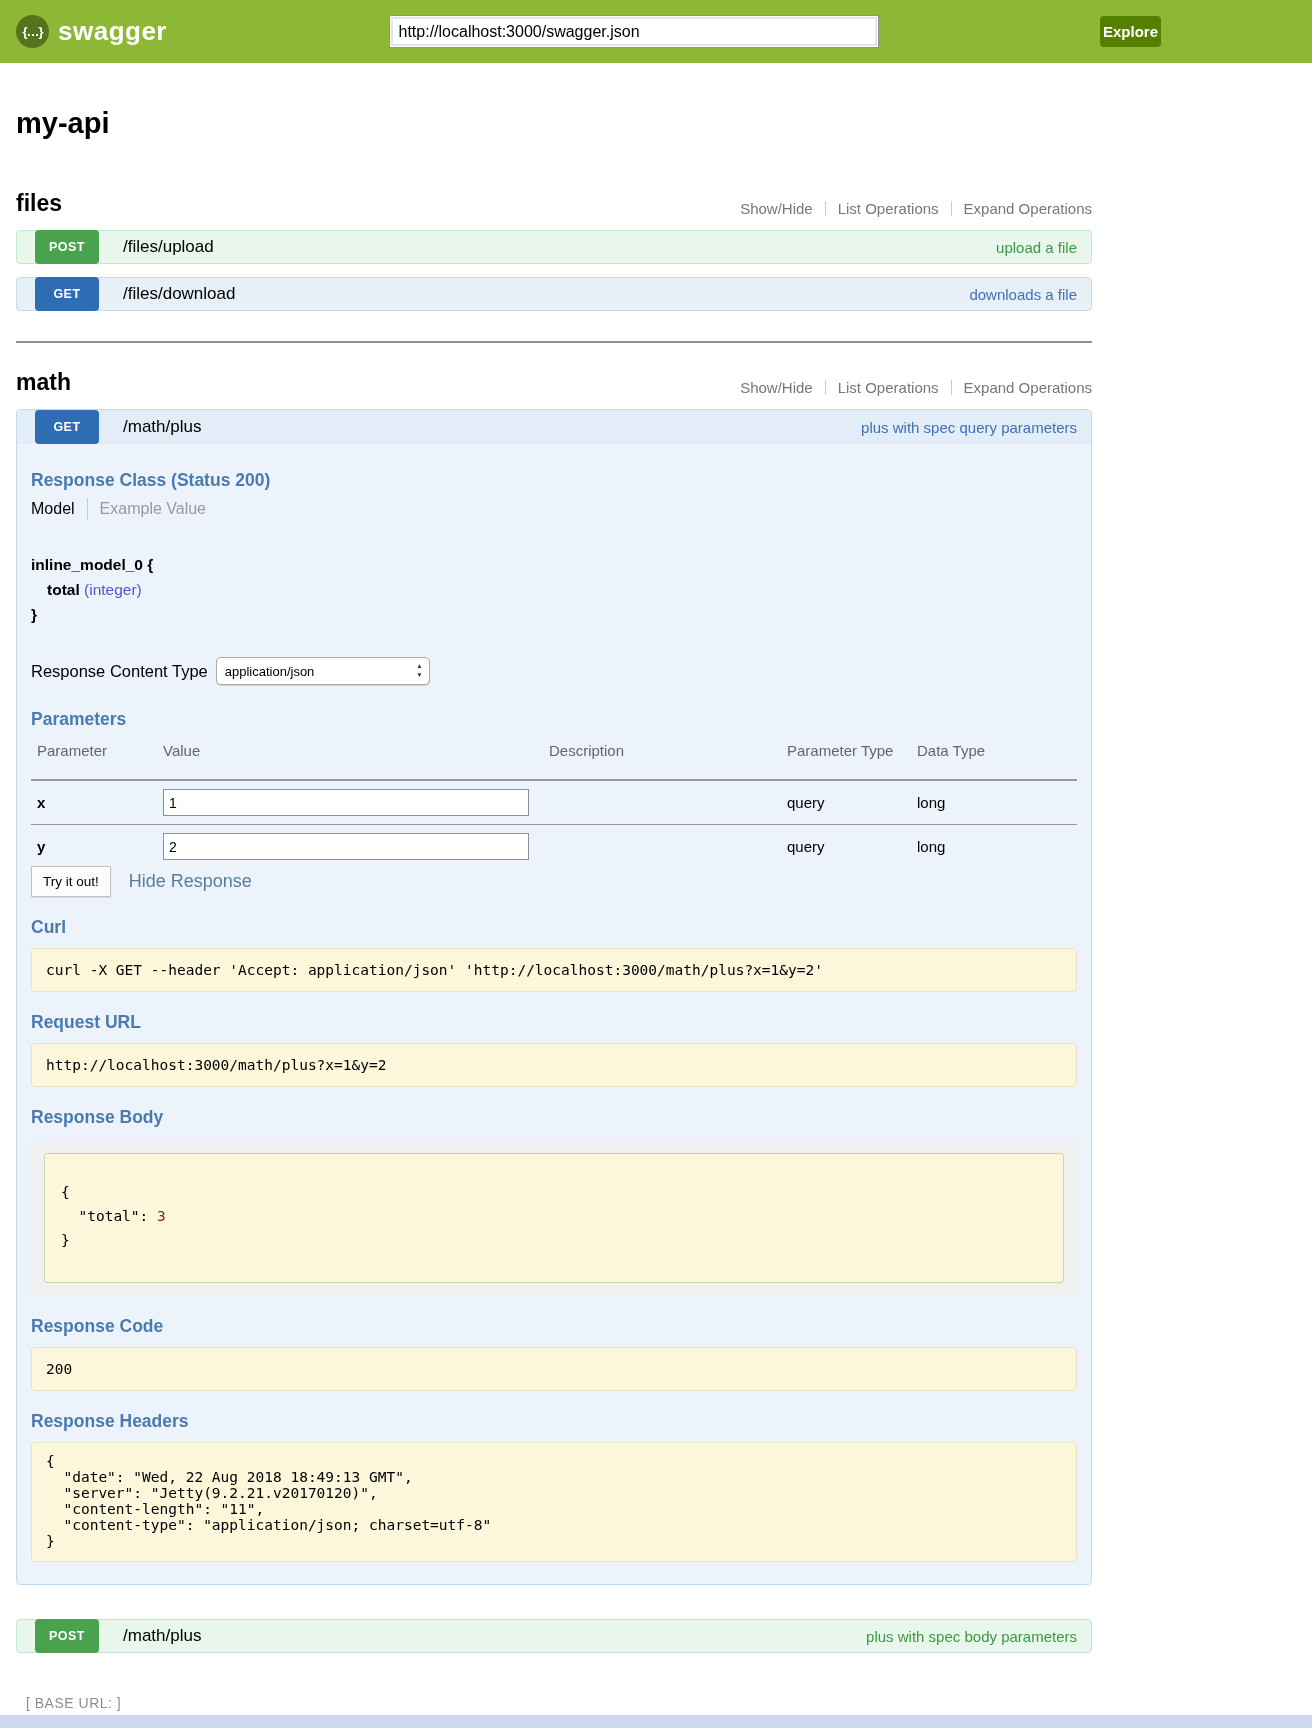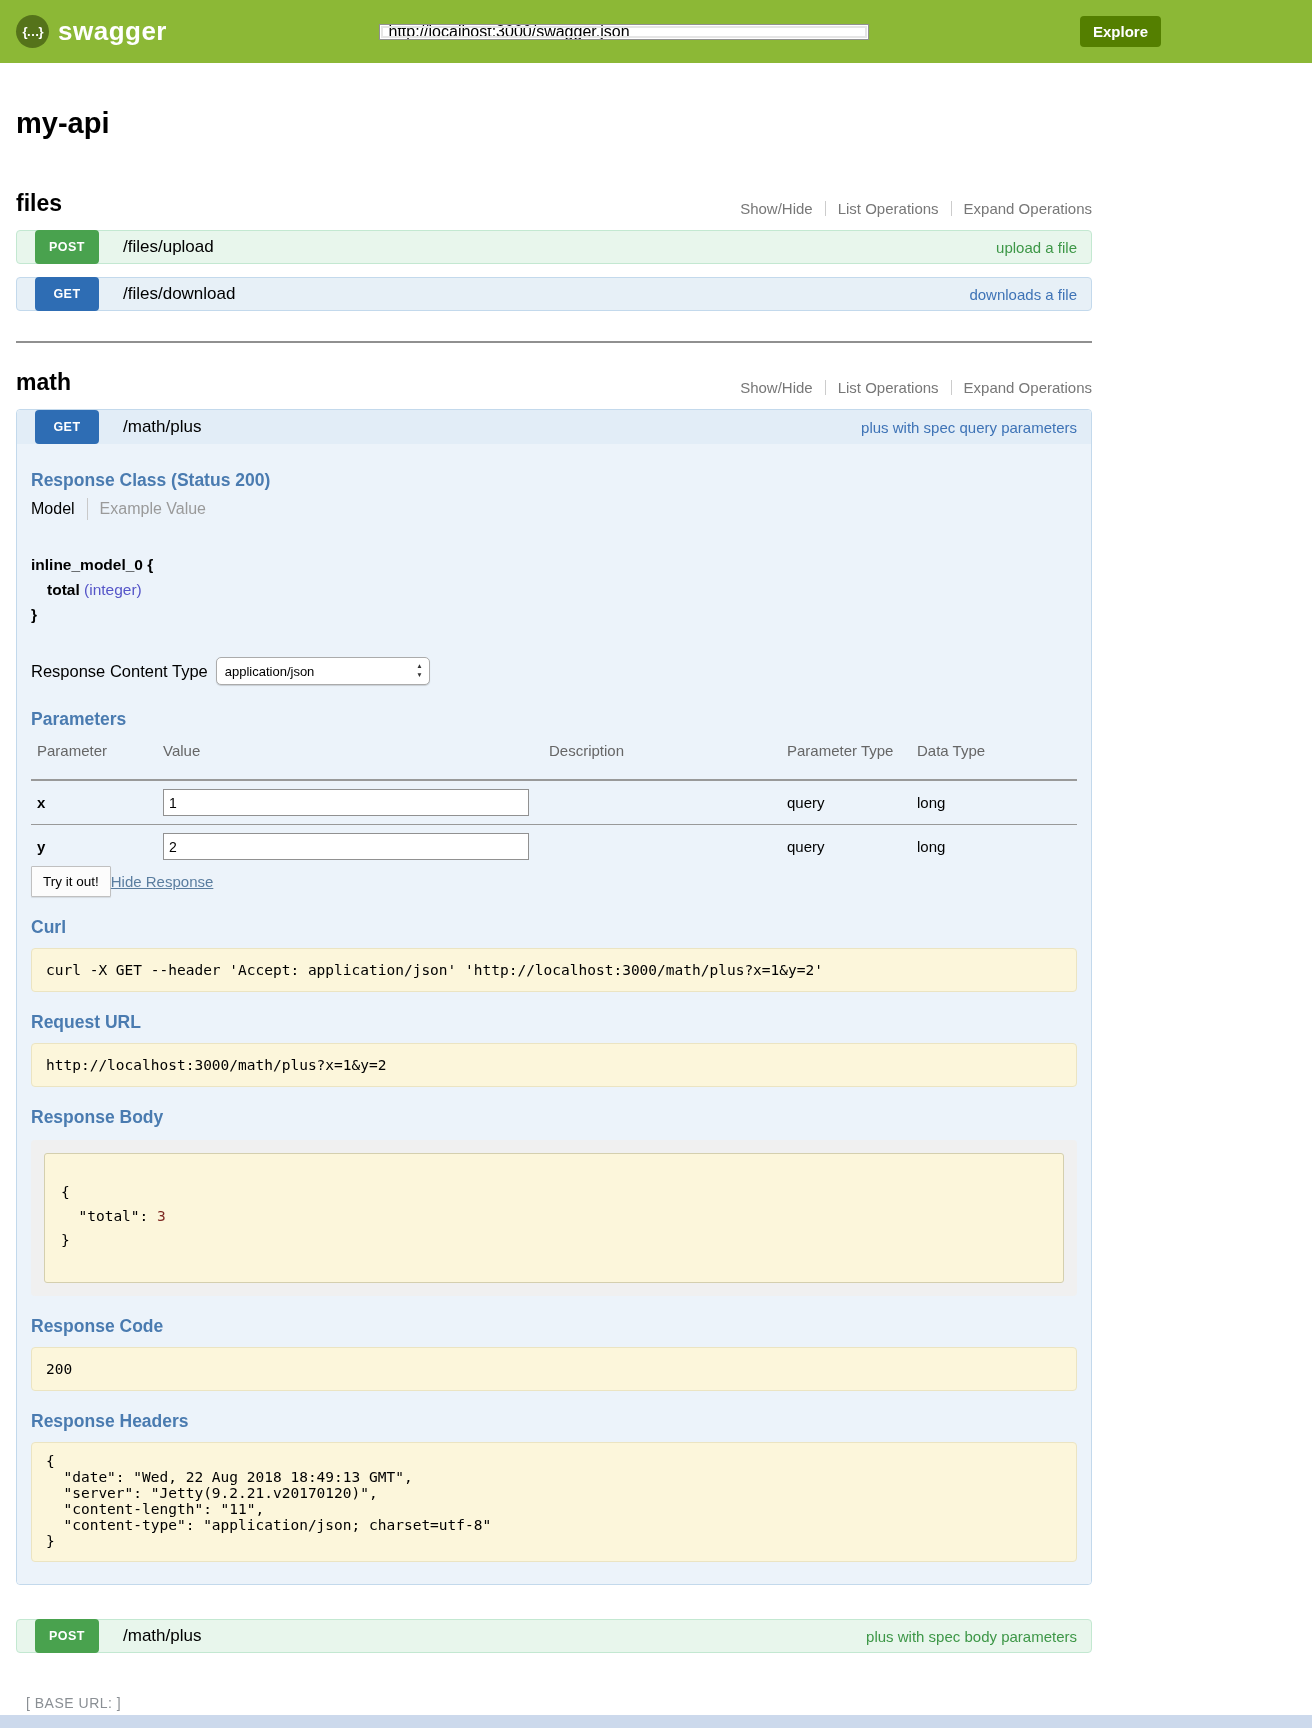--- a/index.html
+++ b/index.html
@@ -15,27 +15,27 @@
     padding: 0 16px;
   }
   .logo { display: flex; align-items: center; gap: 9px; cursor: pointer; }
   .logo-icon {
     width: 33px; height: 33px; border-radius: 50%; background: #55731a;
     color: #fff; font-weight: bold; font-size: 13px; display: flex;
     align-items: center; justify-content: center; letter-spacing: -1px;
   }
   .logo-text { color: #fff; font-weight: bold; font-size: 26px; letter-spacing: 0.5px; }
   .url-input {
-    margin: 0 auto; width: 490px; height: 16px; border: 1px solid #547f00;
+    margin: 0 auto; width: 490px; height: 33px; border: 1px solid #547f00;
     outline: 2px solid #e5e5e5; outline-offset: -4px;
     border: 1px solid #919191; background: #fff; font-size: 16px;
     font-family: "Liberation Sans", sans-serif; padding: 0 9px;
   }
   .explore-btn {
-    width: 81px; height: 31px; background: #547f00; color: #fff;
+    width: 61px; height: 31px; background: #547f00; color: #fff;
     border: none; border-radius: 4px; font-weight: bold; font-size: 15px;
     font-family: "Liberation Sans", sans-serif; cursor: pointer; margin-right: 135px;
   }
 
   
   .content { width: 1076px; margin-left: 16px; }
   h1.api-title { font-size: 29px; font-weight: bold; margin: 44px 0 50px 0; }
 
   .sec-head { display: flex; align-items: flex-end; justify-content: space-between; margin-bottom: 13px; }
   .sec-head h2 { font-size: 23px; font-weight: bold; }
@@ -114,21 +114,21 @@
     width: 366px; height: 27px; border: 1px solid #919191; background: #fff;
     font-size: 14px; font-family: "Liberation Sans", sans-serif; padding: 0 5px;
   }
 
   .try-row { display: flex; align-items: center; margin-top: 4px; }
   .try-btn {
     background: #fcfcfc; border: 1px solid #c0c0c0; border-radius: 1px;
     font-size: 13.5px; font-family: "Liberation Sans", sans-serif; padding: 7px 11px;
     cursor: pointer; box-shadow: 0 1px 1px rgba(0,0,0,0.1);
   }
-  .hide-response { font-size: 15px; color: #5a7d9f; text-decoration: underline; cursor: pointer; }
+  .hide-response { margin-left: 18px; font-size: 18px; color: #5a7d9f; cursor: pointer; }
 
   
   .yellow-box {
     background: #fcf6db; border: 1px solid #ebe4c2; border-radius: 4px;
     font-family: "DejaVu Sans Mono", "Liberation Mono", monospace; font-size: 14.5px;
     padding: 13px 14px; margin-top: 10px; white-space: pre; overflow: hidden;
   }
   .gray-wrap { background: #f0f0f0; border-radius: 4px; padding: 13px; margin-top: 12px; }
   .body-box {
     background: #fcf6db; border: 1px solid #d4cfae; border-radius: 3px;

